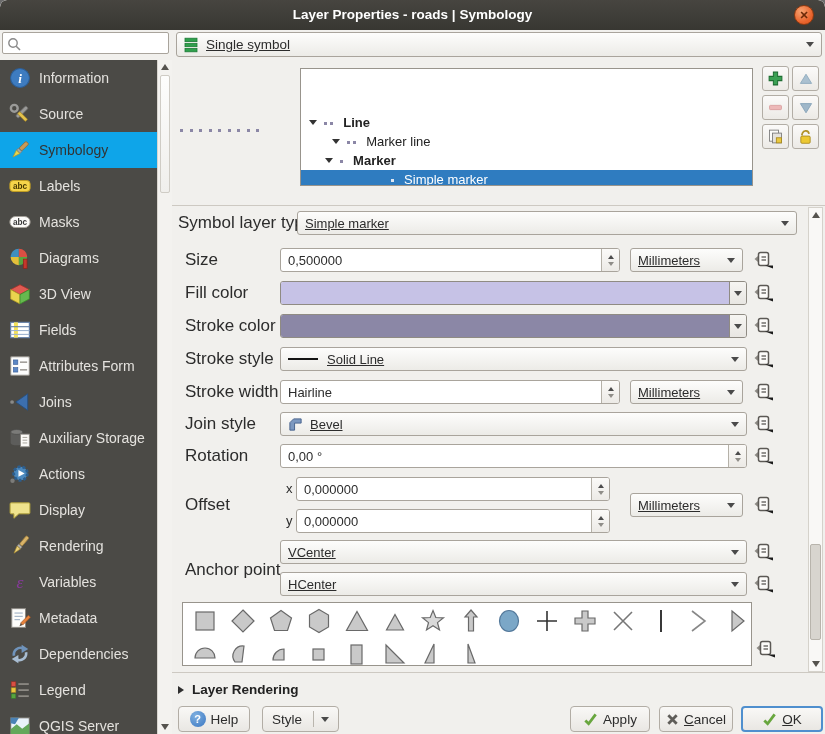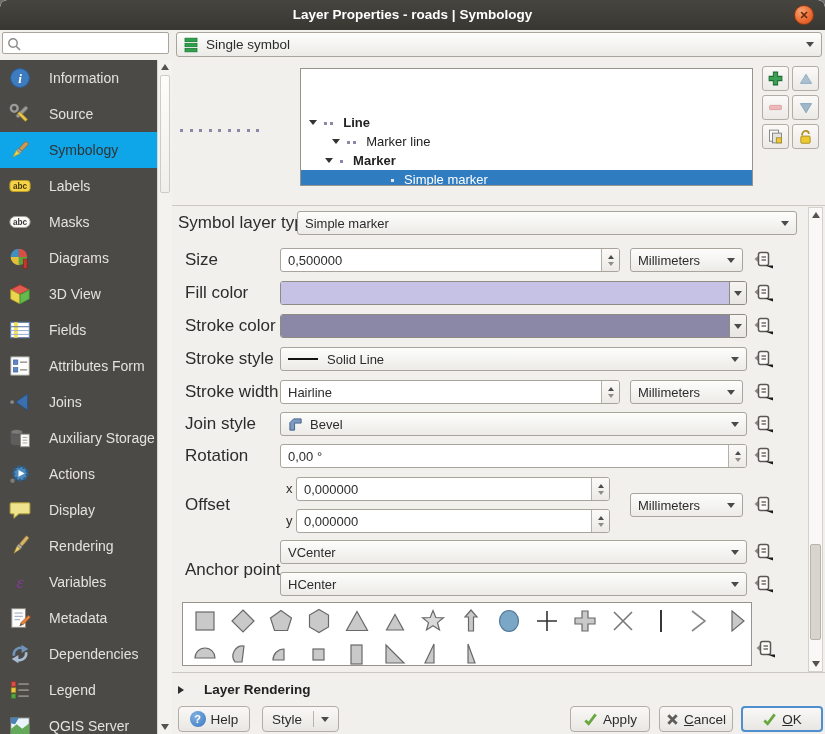--- a/index.html
+++ b/index.html
@@ -14,30 +14,30 @@
             border:1px solid #8e3a10;color:#6b2a08;font-weight:bold;font-size:11px;
             text-align:center;line-height:18px;cursor:pointer;}
   
   .searchbox{position:absolute;left:2px;top:32px;width:167px;height:22px;background:#fff;
              border:1px solid #a9a49c;border-radius:2px;box-sizing:border-box;}
   .searchbox svg{position:absolute;left:3px;top:3px;}
   .searchbox input{position:absolute;left:20px;top:1px;width:140px;height:18px;border:none;outline:none;
                    font-size:12px;background:transparent;}
   .combo{background:linear-gradient(#fdfdfc,#ecebe7);border:1px solid #a9a49c;border-radius:3px;
          box-sizing:border-box;display:flex;align-items:center;font-size:13px;color:#2c2c2c;
-         padding:0 7px;position:absolute;height:24px;cursor:pointer;}
+         padding:0 7px;position:absolute;height:24px;cursor:pointer;text-decoration:underline;}
   .arrow-dn{width:0;height:0;border-left:4px solid transparent;border-right:4px solid transparent;
             border-top:5px solid #4a4a4a;margin-left:auto;flex:none;}
   .renderer{left:176px;top:32px;width:646px;height:25px;}
   .renderer .txt{margin-left:6px;font-size:13.5px;}
   
   .sidebar{position:absolute;left:0;top:60px;width:157px;height:674px;background:#4b4a46;overflow:hidden;}
   .sbitem{position:relative;height:36px;display:flex;align-items:center;cursor:pointer;}
   .sbitem .ic{width:22px;height:22px;margin-left:9px;flex:none;}
-  .sbitem .slbl{margin-left:18px;color:#e4e2de;font-size:14px;white-space:nowrap;}
+  .sbitem .slbl{margin-left:8px;color:#e4e2de;font-size:14px;white-space:nowrap;}
   .sbitem.sel{background:#0ea5e9;}
   .sbitem.sel .slbl{color:#333;}
   .sb-scroll{position:absolute;left:157px;top:60px;width:15px;height:674px;background:#f3f2ef;
              border-left:1px solid #d8d5cf;box-sizing:border-box;}
   .sc-up,.sc-dn{position:absolute;left:3px;width:0;height:0;border-left:4.5px solid transparent;border-right:4.5px solid transparent;}
   .sc-up{top:4px;border-bottom:6px solid #55534e;}
   .sc-dn{bottom:4px;border-top:6px solid #55534e;}
   .sb-thumb{position:absolute;left:2px;top:15px;width:10px;height:118px;
             background:linear-gradient(#fdfdfc,#f0efec);border:1px solid #cfccc5;border-radius:2px;box-sizing:border-box;}
   
@@ -92,21 +92,21 @@
   .gallery{position:absolute;left:182px;top:602px;width:570px;height:64px;background:#fff;
            border:1px solid #98948c;box-sizing:border-box;overflow:hidden;}
   .g-row{display:flex;gap:12px;padding:5px 0 0 9px;}
   .g-row svg{flex:none;cursor:pointer;}
   .g-ovr{position:absolute;left:755px;top:638px;width:22px;height:22px;display:flex;align-items:center;justify-content:center;cursor:pointer;}
   .pscroll{position:absolute;left:808px;top:207px;width:15px;height:465px;background:#f9f8f6;
            border:1px solid #d5d2cb;box-sizing:border-box;}
   .ps-thumb{position:absolute;left:1px;top:336px;width:11px;height:96px;background:#d8d5cf;
             border:1px solid #b8b4ac;border-radius:2px;box-sizing:border-box;}
   
-  .lr{position:absolute;left:178px;top:682px;display:flex;align-items:center;gap:20px;cursor:pointer;}
+  .lr{position:absolute;left:178px;top:682px;display:flex;align-items:center;gap:8px;cursor:pointer;}
   .lr-tri{width:0;height:0;border-top:4.5px solid transparent;border-bottom:4.5px solid transparent;border-left:6px solid #2e2e2e;}
   .lr-txt{font-weight:bold;font-size:13.5px;color:#222;}
   .fbtn{position:absolute;top:706px;height:26px;background:linear-gradient(#f9f8f6,#e9e7e3);
         border:1px solid #b2ada5;border-radius:4px;box-sizing:border-box;display:flex;align-items:center;
         justify-content:center;gap:5px;font-size:13.5px;color:#2c2c2c;cursor:pointer;}
   .b-help{left:178px;width:72px;}
   .b-style{left:262px;width:77px;}
   .b-apply{left:570px;width:80px;}
   .b-cancel{left:659px;width:74px;}
   .b-ok{left:741px;width:82px;border:2px solid #4f8fce;}

